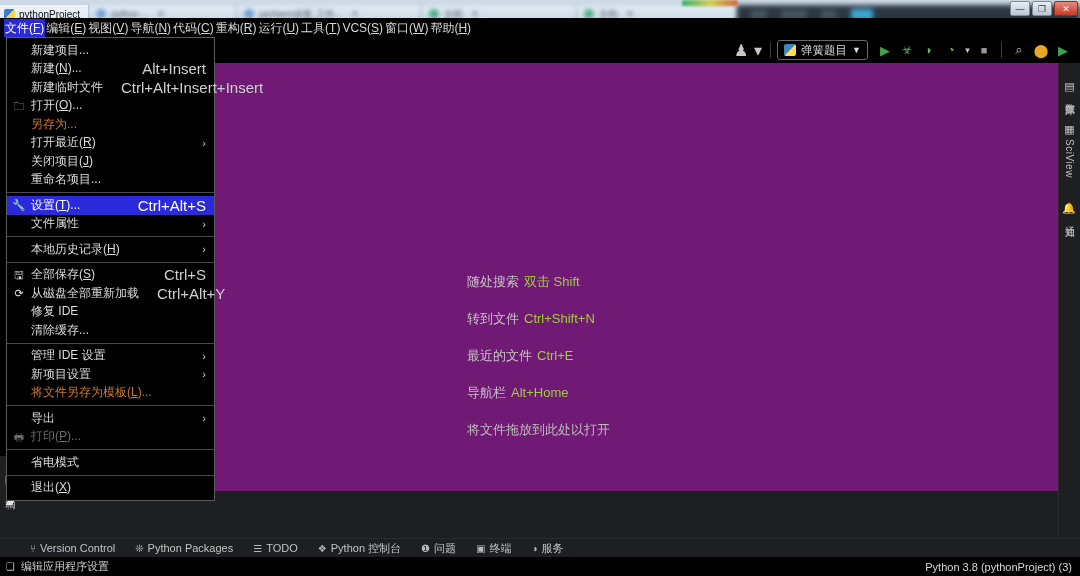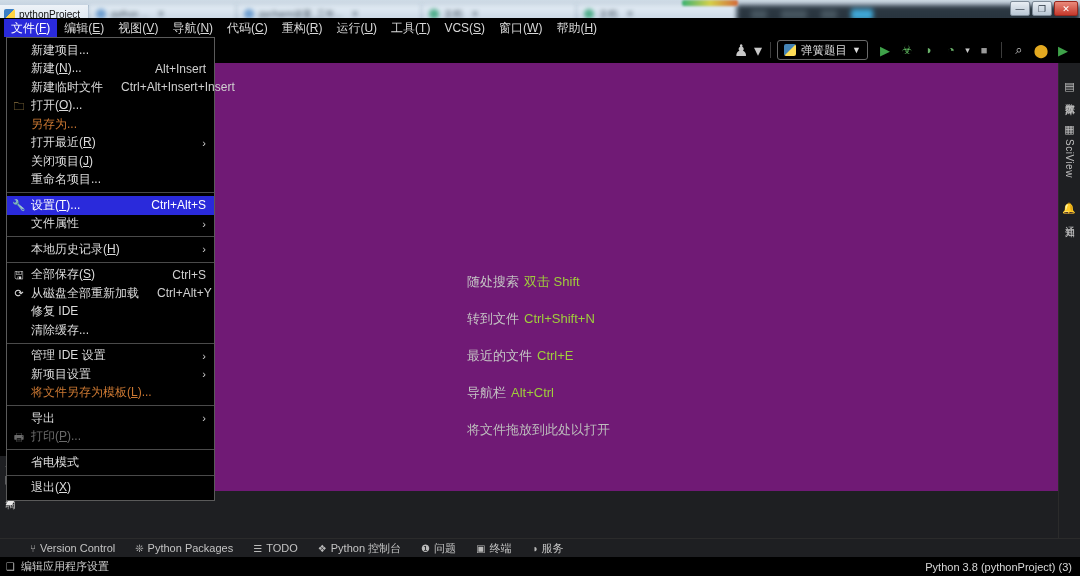--- a/index.html
+++ b/index.html
@@ -62,21 +62,21 @@
     font-size: 9px; color:#25313d;
   }
   .wc.close { background: linear-gradient(to bottom,#e98a7b,#c5392c); border-color:#98291f; color:#fff; width:24px;}
 
   
   .menubar {
     position: absolute; top: 18px; left: 0; width: 1080px; height: 19px;
     background: #000; display: flex; align-items: center; padding-left: 4px;
   }
   .menubar .mi {
-    font-size: 12px; color: #d8d8d8; padding: 2px 7px; white-space: nowrap; line-height: 14px;
+    font-size: 12px; color: #d8d8d8; padding: 2px 1px; white-space: nowrap; line-height: 14px;
   }
   .menubar .mi.active { background: #2a2adb; color: #fff; }
   .menubar .mi u { text-decoration: underline; }
 
   
   .toolbar {
     position: absolute; top: 37px; left: 0; width: 1080px; height: 26px;
     background: #000; display: flex; align-items: center; justify-content: flex-end;
     padding-right: 6px; gap: 0px;
   }
@@ -152,21 +152,21 @@
   }
   .dd-item {
     position: relative; display: flex; align-items: center;
     height: 18.5px; padding-left: 24px; padding-right: 8px;
     font-size: 12px; color: #dcdcdc; white-space: nowrap;
   }
   .dd-item.highlight { background: #2a2adb; color: #ffffff; }
   .dd-item.orange { color: #cc7832; text-align: center; }
   .dd-item.disabled { color: #6a6a6a; }
   .dd-label u { text-decoration: underline; }
-  .dd-short { margin-left: auto; padding-left: 18px; font-size: 12px; color: #d0d0d0; }
+  .dd-short { margin-left: auto; padding-left: 18px; font-size: 15px; color: #d0d0d0; }
   .dd-item.highlight .dd-short { color: #fff; }
   .dd-arrow { margin-left: auto; padding-left: 16px; font-size: 11px; color: #cfcfcf; }
   .dd-ico {
     position: absolute; left: 5px; top: 50%; transform: translateY(-50%);
     width: 14px; text-align: center; font-size: 11px; line-height: 11px;
   }
   .dd-sep { height: 1px; background: #4a4a4a; margin: 3px 0; }
 </style>
 </head>
 <body>
@@ -245,21 +245,21 @@
     <div class="tb-btn" style="font-size:13px">⌕</div>
     <div class="tb-btn" style="color:#e3a920;font-size:13px">⬤</div>
     <div class="tb-btn" style="color:#3fa24a;font-size:13px">▶</div>
   </div>
 
   <div class="editor">
     <div class="welcome" id="welcome">
         <div class="wrow"><span>随处搜索</span><span class="key">双击 Shift</span></div>
         <div class="wrow"><span>转到文件</span><span class="key">Ctrl+Shift+N</span></div>
         <div class="wrow"><span>最近的文件</span><span class="key">Ctrl+E</span></div>
-        <div class="wrow"><span>导航栏</span><span class="key">Alt+Ctrl</span></div>
+        <div class="wrow"><span>导航栏</span><span class="key">Alt+Home</span></div>
         <div class="wrow last">将文件拖放到此处以打开</div>
       </div>
   </div>
 
   <div class="leftstrip"></div>
   <div class="leftstrip-lower">
     <span class="vicon">⎇</span>
     <span class="vicon" style="font-size:11px;color:#e8e8e8">⬒</span>
     <span class="vtext">结构</span>
     <span class="vicon" style="font-size:11px;color:#e8e8e8">▰</span>

